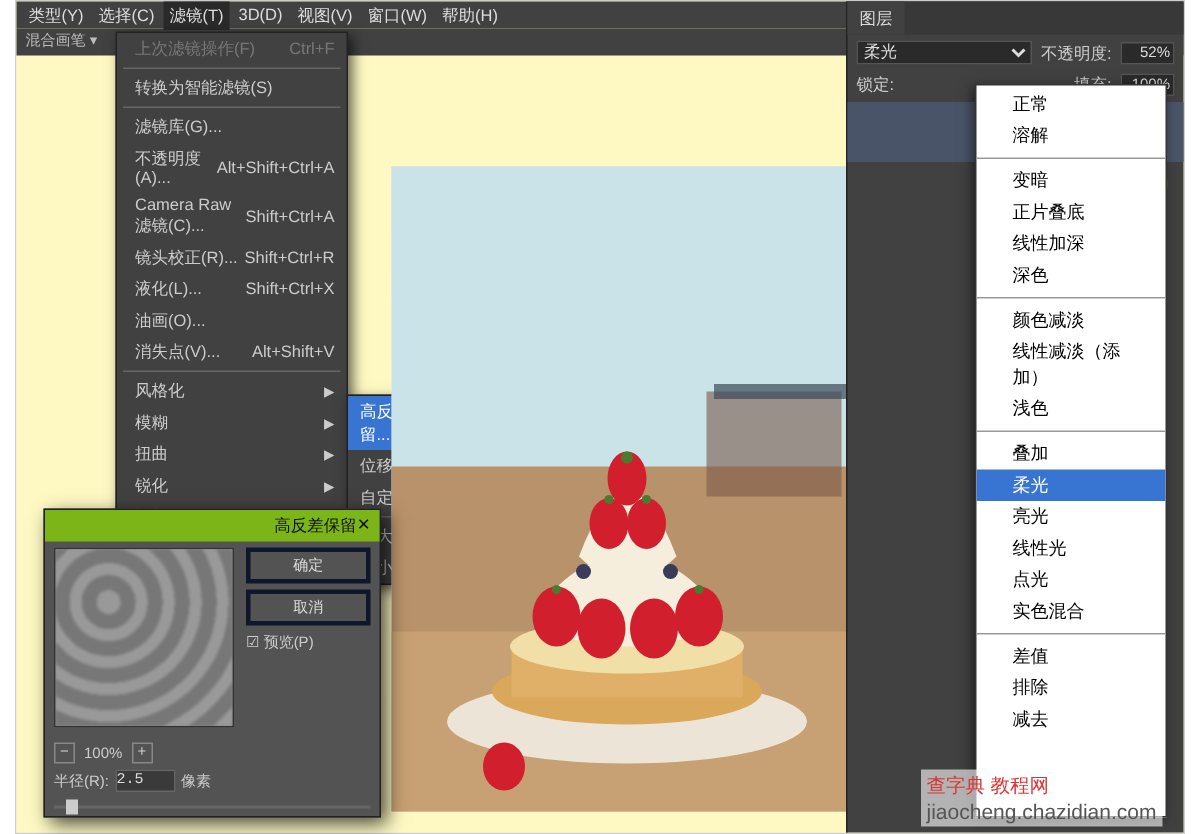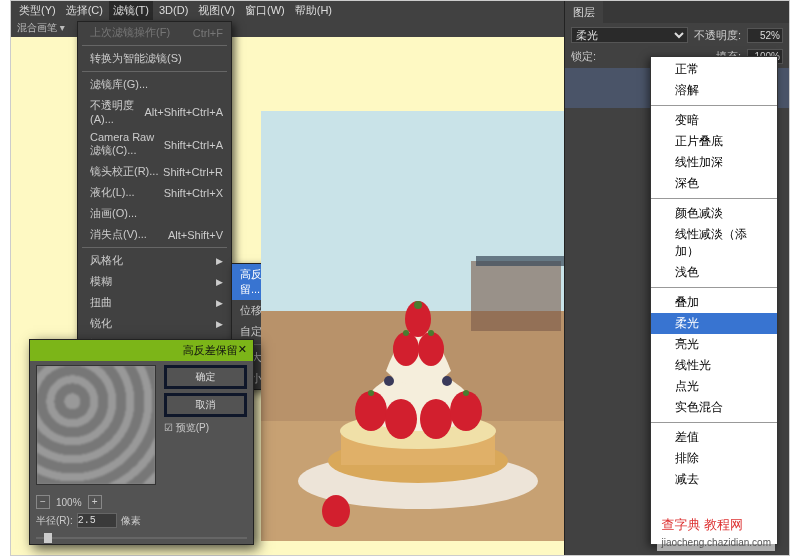--- a/index.html
+++ b/index.html
@@ -294,17 +294,17 @@
       <div class="bitem">差值</div>
       <div class="bitem">排除</div>
       <div class="bitem">减去</div>
 
     </div>
 
   </div>
 
   <div class="wm">
     <span>查字典 教程网</span><br>
-    <span style="font-size:10px;color:#555;">jiaocheng.chazidian.com</span>
+    <span style="font-size:14px;color:#555;">jiaocheng.chazidian.com</span>
   </div>
 
 </div>
 </div>
 
 </body></html>

